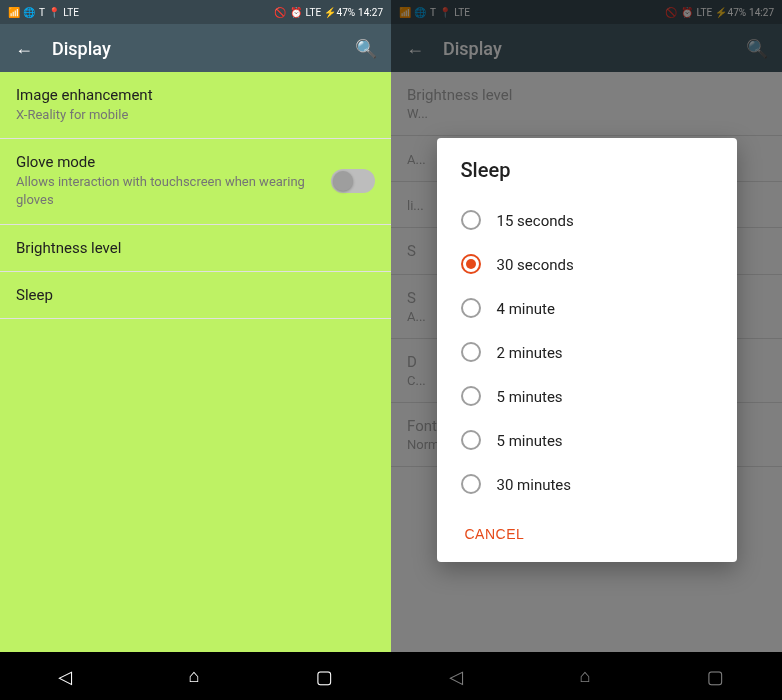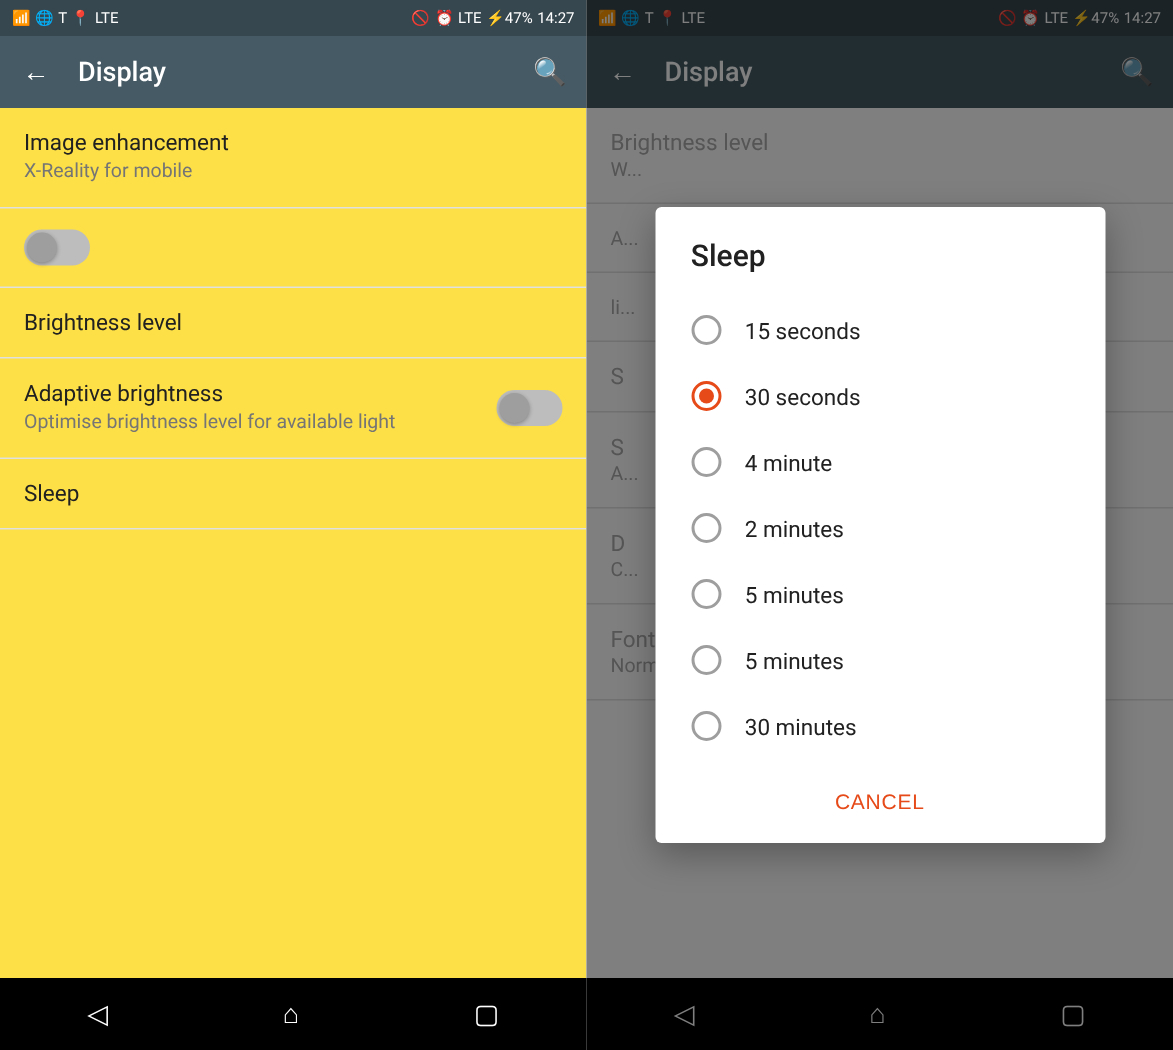--- a/index.html
+++ b/index.html
@@ -62,21 +62,21 @@
       display: flex;
       flex-direction: column;
       background: #f5f5f5;
       flex-shrink: 0;
     }
 
     
     .settings-list {
       flex: 1;
       overflow-y: auto;
-      background: #fde047;
+      background: #bef264;
     }
     .settings-item {
       padding: 14px 16px;
       border-bottom: 1px solid #e0e0e0;
       display: flex;
       align-items: center;
       justify-content: space-between;
       cursor: pointer;
     }
     .settings-item-text {
@@ -197,21 +197,21 @@
       height: 10px;
       border-radius: 50%;
       background: #e64a19;
     }
     .dialog-option-label {
       font-size: 15px;
       color: #212121;
     }
     .dialog-actions {
       display: flex;
-      justify-content: center;
+      justify-content: flex-start;
       padding: 8px 16px 12px;
     }
     .dialog-btn {
       font-size: 14px;
       font-weight: 500;
       color: #e64a19;
       text-transform: uppercase;
       letter-spacing: 0.5px;
       padding: 8px 12px;
       cursor: pointer;
@@ -277,37 +277,34 @@
   <div class="settings-list">
 
     <div class="settings-item">
       <div class="settings-item-text">
         <div class="settings-item-title">Image enhancement</div>
         <div class="settings-item-subtitle">X-Reality for mobile</div>
       </div>
     </div>
 
     <div class="settings-item">
+      <div class="settings-item-text">
+        <div class="settings-item-title">Glove mode</div>
+        <div class="settings-item-subtitle">Allows interaction with touchscreen when wearing gloves</div>
+      </div>
       <div class="toggle"></div>
     </div>
 
     <div class="settings-item">
       <div class="settings-item-text">
         <div class="settings-item-title">Brightness level</div>
       </div>
     </div>
 
 
-    <div class="settings-item">
-      <div class="settings-item-text">
-        <div class="settings-item-title">Adaptive brightness</div>
-        <div class="settings-item-subtitle">Optimise brightness level for available light</div>
-      </div>
-      <div class="toggle"></div>
-    </div>
 
 
     <div class="settings-item">
       <div class="settings-item-text">
         <div class="settings-item-title">Sleep</div>
       </div>
     </div>
   </div>
 
   <div class="nav-bar">

